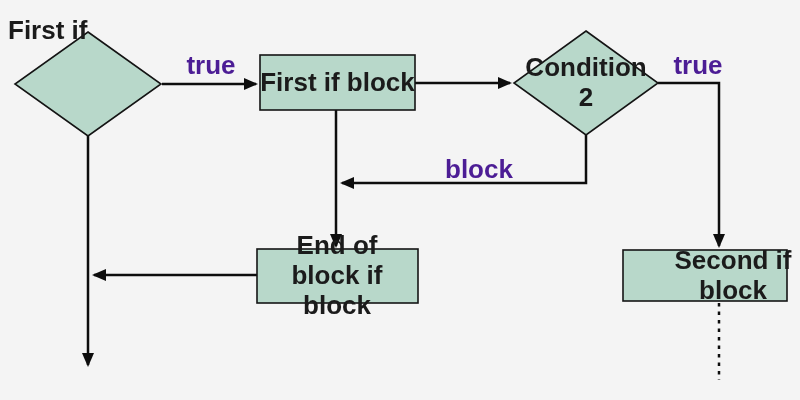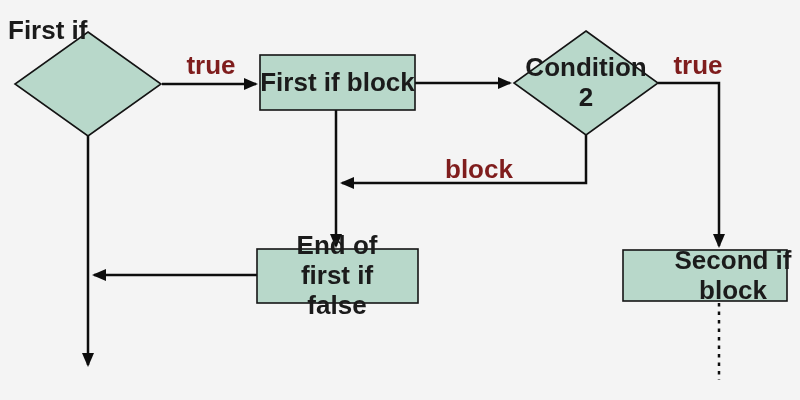--- a/index.html
+++ b/index.html
@@ -28,21 +28,21 @@
   }
 
   .node-label {
     display: flex;
     align-items: center;
     justify-content: center;
     text-align: center;
   }
 
   .edge-label {
-    color: #7f1d1d;
+    color: #4c1d95;
     text-align: center;
   }
 
   .annotation { white-space: nowrap; }
 
   
   .lbl-cond1 { left: 38px;  top: 33px;  width: 100px; height: 103px; }
   .lbl-fib   { left: 260px; top: 55px;  width: 155px; height: 55px;  }
   .lbl-cond2 { left: 536px; top: 31px;  width: 100px; height: 104px; }
   .lbl-end   { left: 281px; top: 249px; width: 112px; height: 54px;  }
@@ -82,20 +82,20 @@
     <rect x="260" y="55" width="155" height="55" fill="#b8d8ca" stroke="#141414" stroke-width="1.6"></rect>
     <polygon points="586,31 658,83 586,135 514,83" fill="#b8d8ca" stroke="#141414" stroke-width="1.6"></polygon>
     <rect x="257" y="249" width="161" height="54" fill="#b8d8ca" stroke="#141414" stroke-width="1.6"></rect>
     <rect x="623" y="250" width="164" height="51" fill="#b8d8ca" stroke="#141414" stroke-width="1.6"></rect>
   </svg>
 
   <div class="label annotation lbl-first-if">First if</div>
 
   <div class="label node-label lbl-fib">First if block</div>
   <div class="label node-label lbl-cond2">Condition 2</div>
-  <div class="label node-label lbl-end">End of first if false</div>
+  <div class="label node-label lbl-end">End of block if block</div>
   <div class="label node-label lbl-sib">Second if block</div>
 
   <div class="label edge-label lbl-true1">true</div>
   <div class="label edge-label lbl-true2">true</div>
   <div class="label edge-label lbl-false">block</div>
 
 </div>
 
 </body></html>

